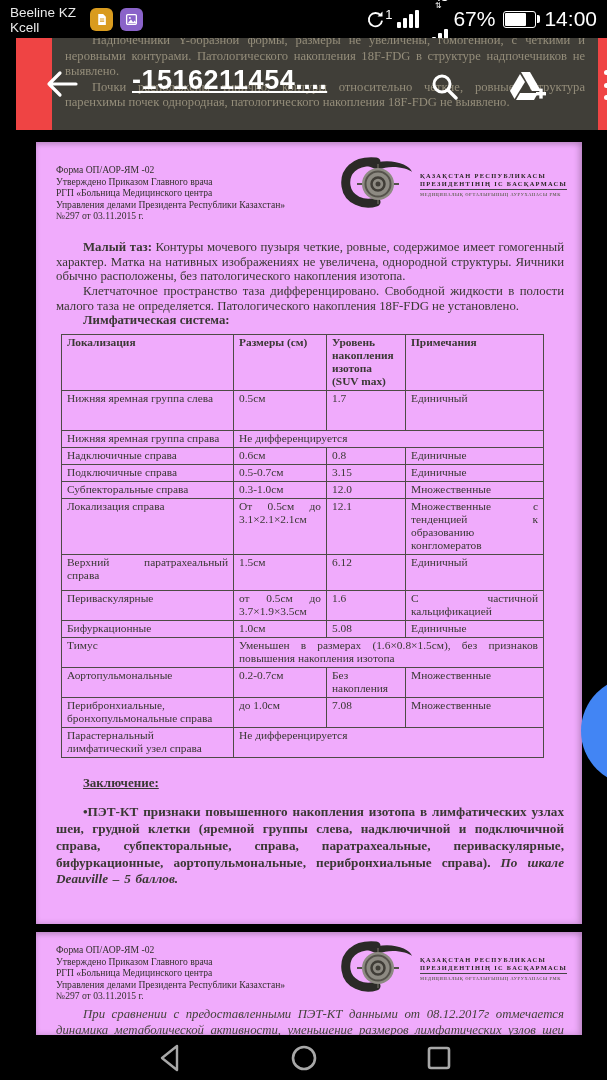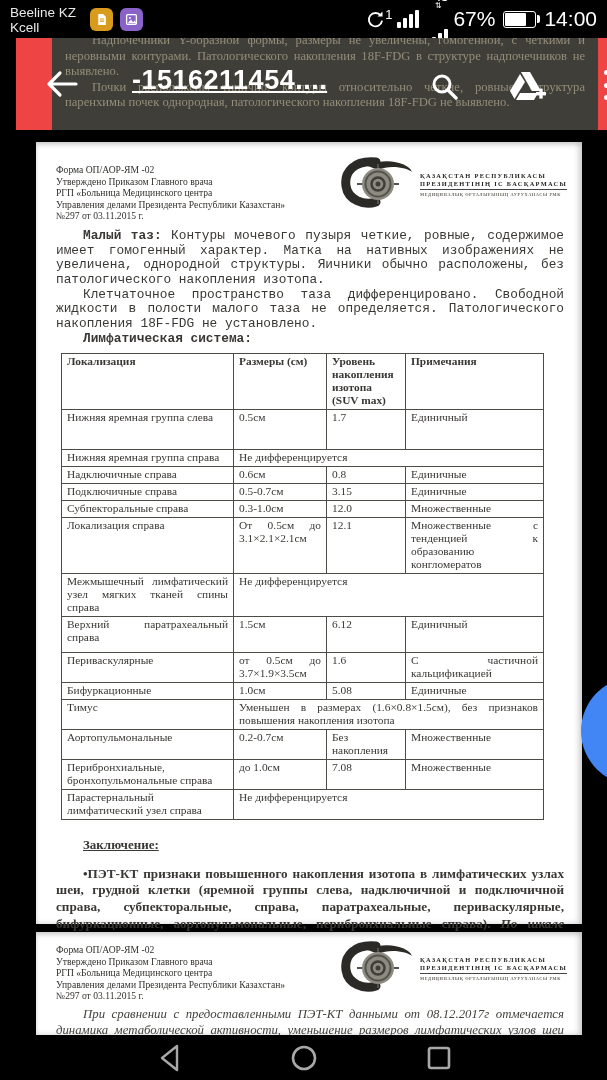--- a/index.html
+++ b/index.html
@@ -39,37 +39,37 @@
   .back-btn{position:absolute;left:28px;top:32px;width:34px;height:28px;}
   .doc-title{position:absolute;left:116px;top:27px;color:#fff;font-size:27px;font-weight:bold;
              letter-spacing:.5px;white-space:nowrap;text-decoration:underline;}
   .search-btn{position:absolute;left:414px;top:34px;width:28px;height:28px;}
   .drive-btn{position:absolute;left:492px;top:32px;width:38px;height:32px;}
   .dots-btn{position:absolute;left:586px;top:32px;width:8px;height:30px;display:flex;
             flex-direction:column;justify-content:space-between;align-items:center;}
   .dots-btn i{width:5px;height:5px;border-radius:50%;background:#fff;}
 
   
-  .page{position:absolute;left:36px;width:546px;background:#ffffff;color:#3a3834;
+  .page{position:absolute;left:36px;width:546px;background:#f0abfc;color:#3a3834;
         font-family:"Liberation Serif",serif;box-sizing:border-box;
         box-shadow:inset -3px 0 6px rgba(0,0,0,.18), inset 0 3px 5px rgba(0,0,0,.12);}
   #page1{top:142px;height:782px;padding:22px 18px 0 20px;}
   #page2{top:932px;height:103px;padding:12px 18px 0 20px;overflow:hidden;}
   .form-header{font-size:9.6px;line-height:11.6px;color:#33312d;}
   .logo{position:absolute;right:8px;top:14px;width:236px;height:58px;}
   #page2 .logo{top:8px;}
   .logo-inner{display:flex;align-items:center;}
   .logo-text{margin-left:4px;}
   .logo-text .l1{font-size:6.4px;font-weight:bold;letter-spacing:1.3px;color:#262420;line-height:8px;white-space:nowrap;}
   .logo-text .rule{height:1px;background:#444;margin:1.5px 0;}
   .logo-text .l3{font-size:4.3px;font-weight:bold;letter-spacing:.6px;color:#6a675f;white-space:nowrap;}
 
   .para{font-size:12.8px;line-height:14.7px;text-align:justify;text-indent:27px;margin:0;}
   .para .lead{font-weight:bold;}
-  #paras{margin-top:7px;font-family:Liberation Mono, monospace;}
+  #paras{margin-top:18px;}
 
   table.report{border-collapse:collapse;margin:6px 0 0 5px;table-layout:fixed;width:482px;
                font-size:11.4px;line-height:13px;padding-left:20px;}
   table.report th,table.report td{border:1.3px solid #4d4b45;padding:1px 5px 2px;vertical-align:top;
                text-align:left;font-weight:normal;word-wrap:break-word;}
   table.report th{font-weight:bold;}
   table.report td{text-align:justify;margin-left:28px;}
 
   .concl-head{margin-top:17px;text-indent:27px;font-weight:bold;text-decoration:underline;font-size:13px;}
   .concl-body{margin-top:13px;font-size:13.2px;line-height:16.8px;font-weight:bold;
@@ -264,24 +264,20 @@
             <td>12.0</td>
             <td>Множественные</td>
           </tr>
           <tr>
             <td>Локализация справа</td>
             <td>От 0.5см до 3.1×2.1×2.1см</td>
             <td>12.1</td>
             <td>Множественные с тенденцией к образованию конгломератов</td>
           </tr>
           <tr>
-            <td>Межмышечный лимфатический узел мягких тканей спины справа</td>
-            <td colspan="3">Не дифференцируется</td>
-          </tr>
-          <tr>
             <td style="height: 32px;">Верхний паратрахеальный справа</td>
             <td style="height: 32px;">1.5см</td>
             <td style="height: 32px;">6.12</td>
             <td style="height: 32px;">Единичный</td>
           </tr>
           <tr>
             <td>Периваскулярные</td>
             <td>от 0.5см до 3.7×1.9×3.5см</td>
             <td>1.6</td>
             <td>С частичной кальцификацией</td>

